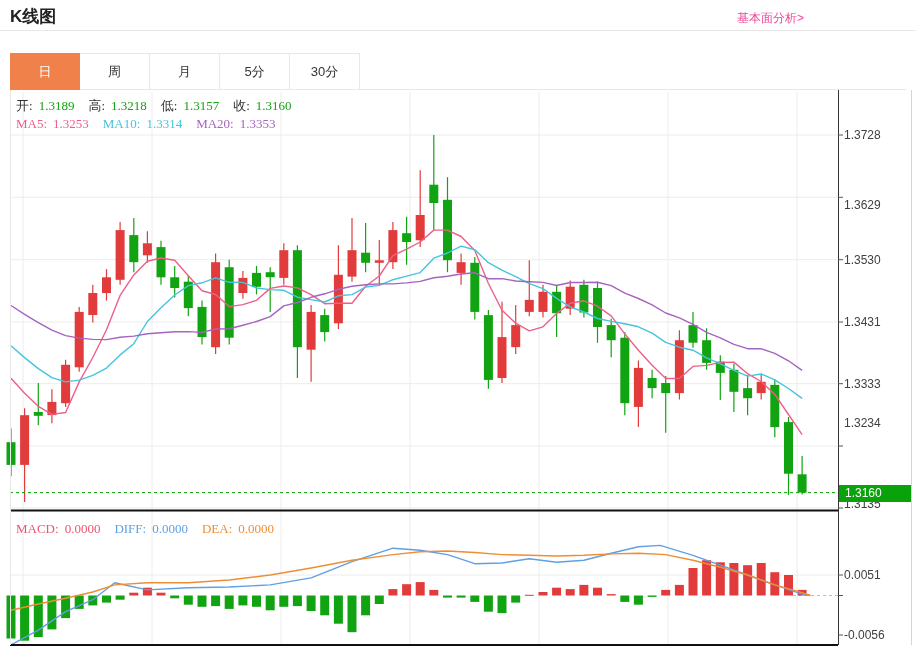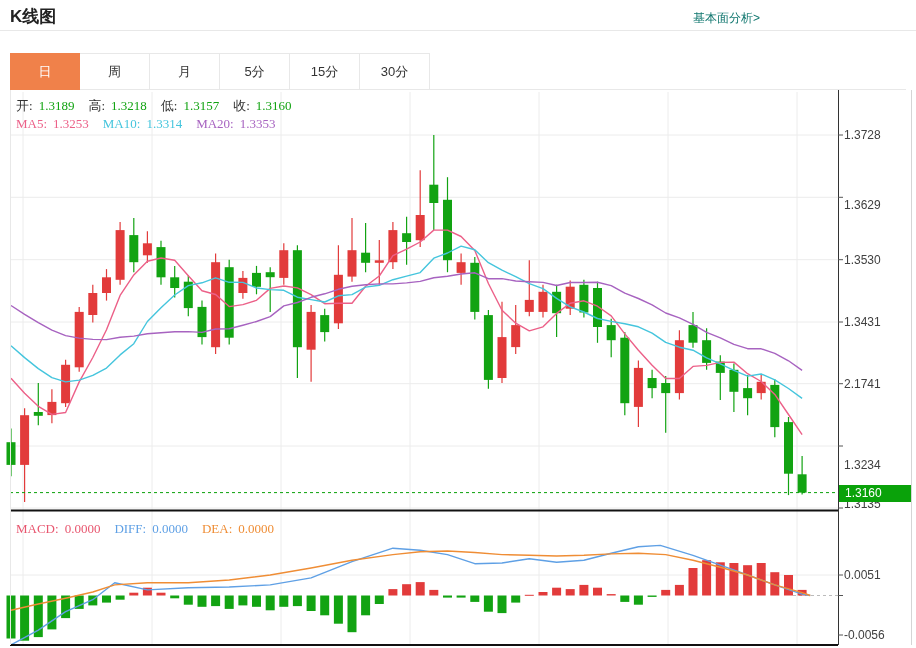--- a/index.html
+++ b/index.html
@@ -1,22 +1,22 @@
 <!DOCTYPE html>
 <html><head>
 <meta charset="utf-8">
 <style>
   html,body{margin:0;padding:0;background:#fff;}
   body{width:916px;height:648px;overflow:hidden;position:relative;
        font-family:"Liberation Sans","DejaVu Sans",sans-serif;-webkit-font-smoothing:antialiased;}
   #root{position:absolute;inset:0;background:#fff;}
   
-  #hdr{position:absolute;left:0;top:0;width:768px;height:30px;}
+  #hdr{position:absolute;left:0;top:0;width:768px;height:30px;padding-left:44px;}
   #hdr .title{position:absolute;left:10px;top:5px;font-size:17px;font-weight:bold;color:#222;}
-  #hdr .link{position:absolute;right:8px;top:10px;font-size:12px;color:#0f766e;cursor:pointer;text-decoration:none;}
+  #hdr .link{position:absolute;right:8px;top:10px;font-size:12px;color:#ec4899;cursor:pointer;text-decoration:none;}
   #hdr-sep{position:absolute;left:0;top:30px;width:916px;height:1px;background:#e8e8e8;}
   
   #tabs{position:absolute;left:10px;top:53px;display:flex;z-index:5;}
   #tabs-underline{position:absolute;left:10px;top:89px;width:896px;height:1px;background:#e8e8e8;}
   .tab{width:70px;height:36px;line-height:36px;text-align:center;font-size:13px;color:#333;
        background:#fff;border-top:1px solid #e8e8e8;border-right:1px solid #e8e8e8;cursor:pointer;box-sizing:border-box;}
   .tab:first-child{border-left:1px solid #e8e8e8;}
   .tab.active{color:#fff;border:none;height:37px;line-height:37px;}
   
   #chart{position:absolute;left:0;top:0;width:916px;height:648px;}
@@ -40,21 +40,20 @@
     <a class="link">基本面分析&gt;</a>
   </div>
   <div id="hdr-sep"></div>
 
   <div id="tabs-underline"></div>
   <div id="tabs">
       <div class="tab active" style="background: rgb(240, 129, 74);">日</div>
       <div class="tab">周</div>
       <div class="tab">月</div>
       <div class="tab">5分</div>
-      <div class="tab">15分</div>
       <div class="tab">30分</div>
     </div>
 
   <svg id="chart" viewBox="0 0 916 648" xmlns="http://www.w3.org/2000/svg">
       <line x1="23" y1="92" x2="23" y2="644" stroke="#ececec" stroke-width="1"></line>
       <line x1="152" y1="92" x2="152" y2="644" stroke="#ececec" stroke-width="1"></line>
       <line x1="281" y1="92" x2="281" y2="644" stroke="#ececec" stroke-width="1"></line>
       <line x1="410" y1="92" x2="410" y2="644" stroke="#ececec" stroke-width="1"></line>
       <line x1="539" y1="92" x2="539" y2="644" stroke="#ececec" stroke-width="1"></line>
       <line x1="668" y1="92" x2="668" y2="644" stroke="#ececec" stroke-width="1"></line>
@@ -270,21 +269,21 @@
 
   <div class="legend" id="ohlc-row" style="left:16px;top:97px;"><span class="lab">开:</span><span class="gap" style="color: rgb(18, 163, 18);">1.3189</span><span class="lab">高:</span><span class="gap" style="color: rgb(18, 163, 18);">1.3218</span><span class="lab">低:</span><span class="gap" style="color: rgb(18, 163, 18);">1.3157</span><span class="lab">收:</span><span class="gap" style="color: rgb(18, 163, 18);">1.3160</span></div>
   <div class="legend" id="ma-row" style="left:16px;top:116px;"><span class="lab" style="color: rgb(236, 96, 136);">MA5:</span><span class="gap" style="color: rgb(236, 96, 136);">1.3253</span><span class="lab" style="color: rgb(69, 197, 221);">MA10:</span><span class="gap" style="color: rgb(69, 197, 221);">1.3314</span><span class="lab" style="color: rgb(167, 99, 192);">MA20:</span><span class="gap" style="color: rgb(167, 99, 192);">1.3353</span></div>
   <div class="legend" id="macd-row" style="left:16px;top:521px;"><span class="lab" style="color: rgb(232, 86, 111);">MACD:</span><span class="gap" style="color: rgb(232, 86, 111);">0.0000</span><span class="lab" style="color: rgb(95, 160, 229);">DIFF:</span><span class="gap" style="color: rgb(95, 160, 229);">0.0000</span><span class="lab" style="color: rgb(239, 141, 53);">DEA:</span><span class="gap" style="color: rgb(239, 141, 53);">0.0000</span></div>
 
   <div id="axis-labels">
       <div class="axlab" style="top: 128px;">1.3728</div>
       <div class="axlab" style="top: 198px;">1.3629</div>
       <div class="axlab" style="top: 252.654px;">1.3530</div>
       <div class="axlab" style="top: 314.981px;">1.3431</div>
-      <div class="axlab" style="top: 376.678px;">2.1741</div>
-      <div class="axlab" style="top: 458px;">1.3234</div>
+      <div class="axlab" style="top: 376.678px;">1.3333</div>
+      <div class="axlab" style="top: 416px;">1.3234</div>
       <div class="axlab" style="top: 497px;">1.3135</div>
       <div class="axlab" style="top: 568.034px;">0.0051</div>
       <div class="axlab" style="top: 628px; text-align: center;">-0.0056</div>
     </div>
   <div id="price-tag" style="background: rgb(10, 162, 10); top: 484.593px;">1.3160</div>
 
 </div>
 
 </body></html>

